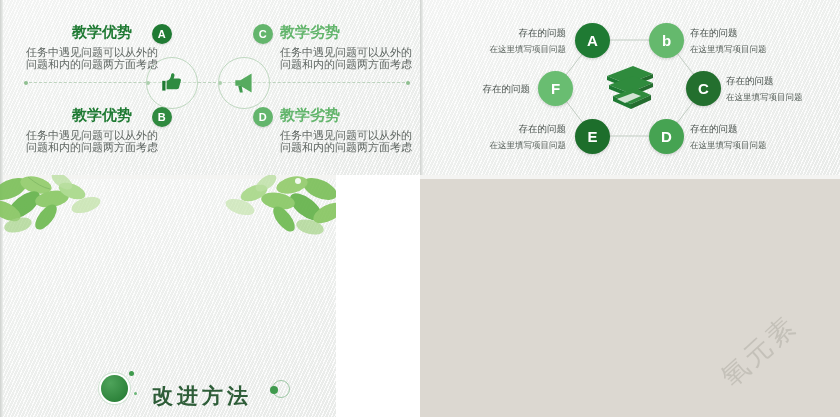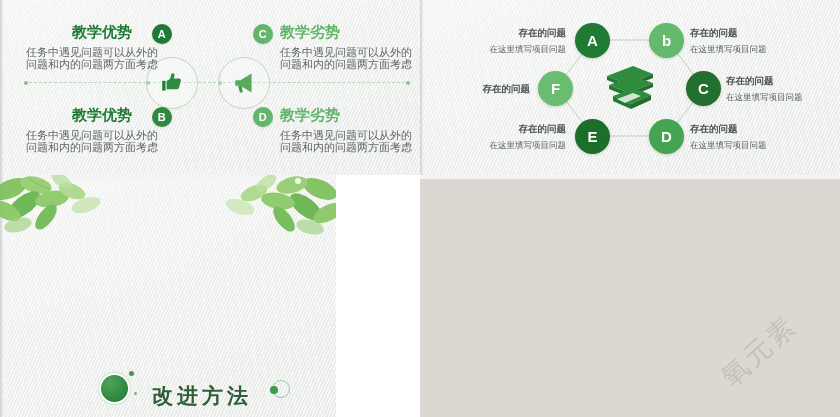--- a/index.html
+++ b/index.html
@@ -41,21 +41,21 @@
   .hd{ position:absolute; font-weight:bold; font-size:15px; white-space:nowrap; }
   .bd{ position:absolute; font-size:11px; line-height:1.65; color:#5d6460; white-space:nowrap; }
 
   
   #s2{ left:420px; top:0; width:420px; height:175px; }
   .hexline{ position:absolute; left:0; top:0; width:420px; height:175px; }
   .hx{ position:absolute; border-radius:50%; display:flex; align-items:center;
        justify-content:center; color:#fff; font-weight:bold; font-size:15px;
        box-shadow:0 1px 3px rgba(0,0,0,.16); }
   .hxtxt{ position:absolute; font-size:8.5px; color:#57605a; line-height:1.75; white-space:nowrap; }
-  .hxtxt b{ font-weight:bold; font-size:9.5px; color:#4a534e; display:block; }
+  .hxtxt b{ font-weight:normal; font-size:9.5px; color:#4a534e; display:block; }
 
   
   #s3{ left:0; top:175px; width:336px; height:242px; }
   .leafwrap{ position:absolute; top:0; pointer-events:none; }
   .ttl{ position:absolute; left:152px; top:207px; font-size:21px; letter-spacing:4px;
         color:#2e5d38; font-family:"Liberation Serif","DejaVu Serif",serif; font-weight:bold; }
   .dot-big{ position:absolute; left:101px; top:200px; width:27px; height:27px; border-radius:50%;
             background:radial-gradient(circle at 35% 30%,#4ea35a,#21772f);
             box-shadow:0 0 0 2px #fff,0 0 0 3px #cfe3d2; }
   .dot-s1{ position:absolute; left:129px; top:196px; width:5px; height:5px; border-radius:50%; background:#3f9a4d; }

